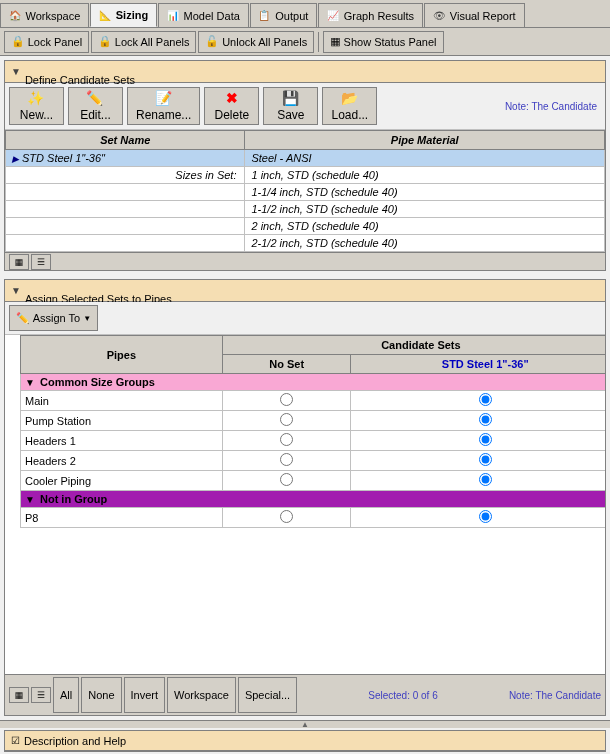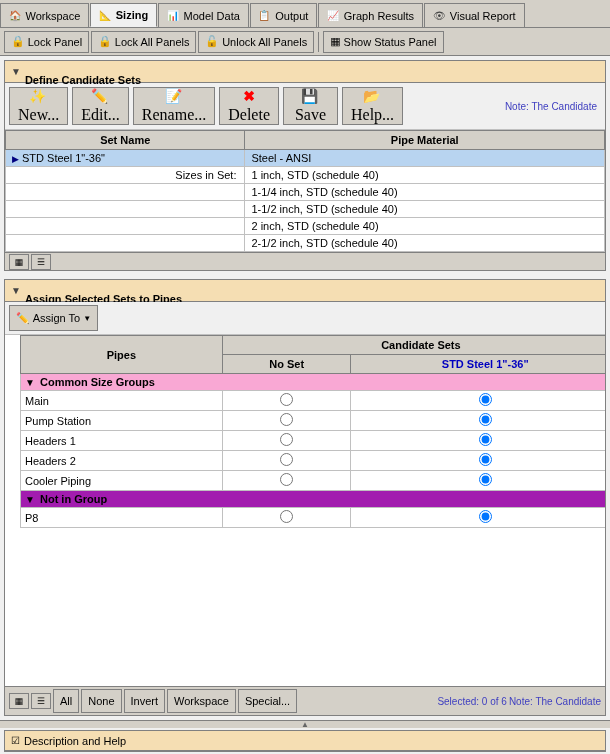--- a/index.html
+++ b/index.html
@@ -74,21 +74,21 @@
     .section-header {
       background: #f5deb3;
       border-bottom: 1px solid #808080;
       padding: 3px 6px;
       display: flex;
       align-items: center;
       gap: 4px;
       height: 22px;
     }
     .section-header .toggle { font-size: 10px; color: #444; }
-    .section-title { font-weight: bold; font-size: 11px; margin-top: 16px; }
+    .section-title { font-weight: normal; font-size: 11px; margin-top: 16px; }
 
     
     .candidate-sets-section { flex-shrink: 0; }
 
     .action-buttons {
       display: flex;
       padding: 4px;
       gap: 4px;
       background: #f0f0f0;
       border-bottom: 1px solid #c0c0c0;
@@ -101,21 +101,21 @@
       justify-content: center;
       padding: 3px 8px;
       border: 1px solid #808080;
       background: #d4d0c8;
       cursor: pointer;
       min-width: 55px;
       height: 38px;
       gap: 2px;
     }
     .action-btn .icon { font-size: 14px; }
-    .action-btn .label { font-size: 16px; font-family: Liberation Serif, serif; }
+    .action-btn .label { font-size: 12px; }
     .action-btn.delete-btn .icon { color: red; }
     .note-text { color: #4040c0; font-size: 10px; padding: 4px; align-self: center; flex: 1; text-align: right; }
 
     
     .data-table {
       width: 100%;
       border-collapse: collapse;
       font-size: 11px;
     }
     .data-table th {
@@ -123,21 +123,21 @@
       border: 1px solid #808080;
       padding: 3px 6px;
       text-align: center;
       font-weight: bold;
     }
     .data-table td {
       border: 1px solid #c0c0c0;
       padding: 2px 6px;
     }
     .data-table tr.selected td { background: #b8d4f0; }
-    .table-container { max-height: 150px; overflow-y: auto; position: relative; }
+    .table-container { max-height: 150px; overflow-y: auto; position: relative; font-style: italic; }
 
     
     .assign-section { flex: 1; overflow: hidden; display: flex; flex-direction: column; min-height: 0; }
 
     .assign-toolbar {
       padding: 3px 4px;
       display: flex;
       align-items: center;
       gap: 4px;
       background: #f0f0f0;
@@ -196,23 +196,23 @@
       border-top: 1px solid #808080;
       background: #d4d0c8;
       gap: 2px;
       flex-shrink: 0;
     }
     .filter-btn {
       padding: 2px 6px;
       border: 1px solid #808080;
       background: #d4d0c8;
       cursor: pointer;
-      height: 24px;
-    }
-    .selected-text { color: #4040c0; font-size: 10px; flex: 1; text-align: right; }
+      height: 36px;
+    }
+    .selected-text { color: #4040c0; font-size: 10px; flex: 1; text-align: center; }
     .note-small { color: #4040c0; font-size: 10px; text-align: right; }
 
     
     .collapse-handle {
       height: 8px;
       background: #d4d0c8;
       border-top: 1px solid #808080;
       display: flex;
       justify-content: center;
       align-items: center;
@@ -337,21 +337,21 @@
       <button class="action-btn delete-btn">
         <span class="icon" style="color:red; font-weight:bold;">✖</span>
         <span class="label">Delete</span>
       </button>
       <button class="action-btn">
         <span class="icon">💾</span>
         <span class="label">Save</span>
       </button>
       <button class="action-btn">
         <span class="icon">📂</span>
-        <span class="label">Help...</span>
+        <span class="label">Load...</span>
       </button>
       <span class="note-text">Note: The Candidate</span>
     </div>
 
     <div class="table-container">
       <table class="data-table">
         <thead>
           <tr>
             <th>Set Name</th>
             <th>Pipe Material</th>

